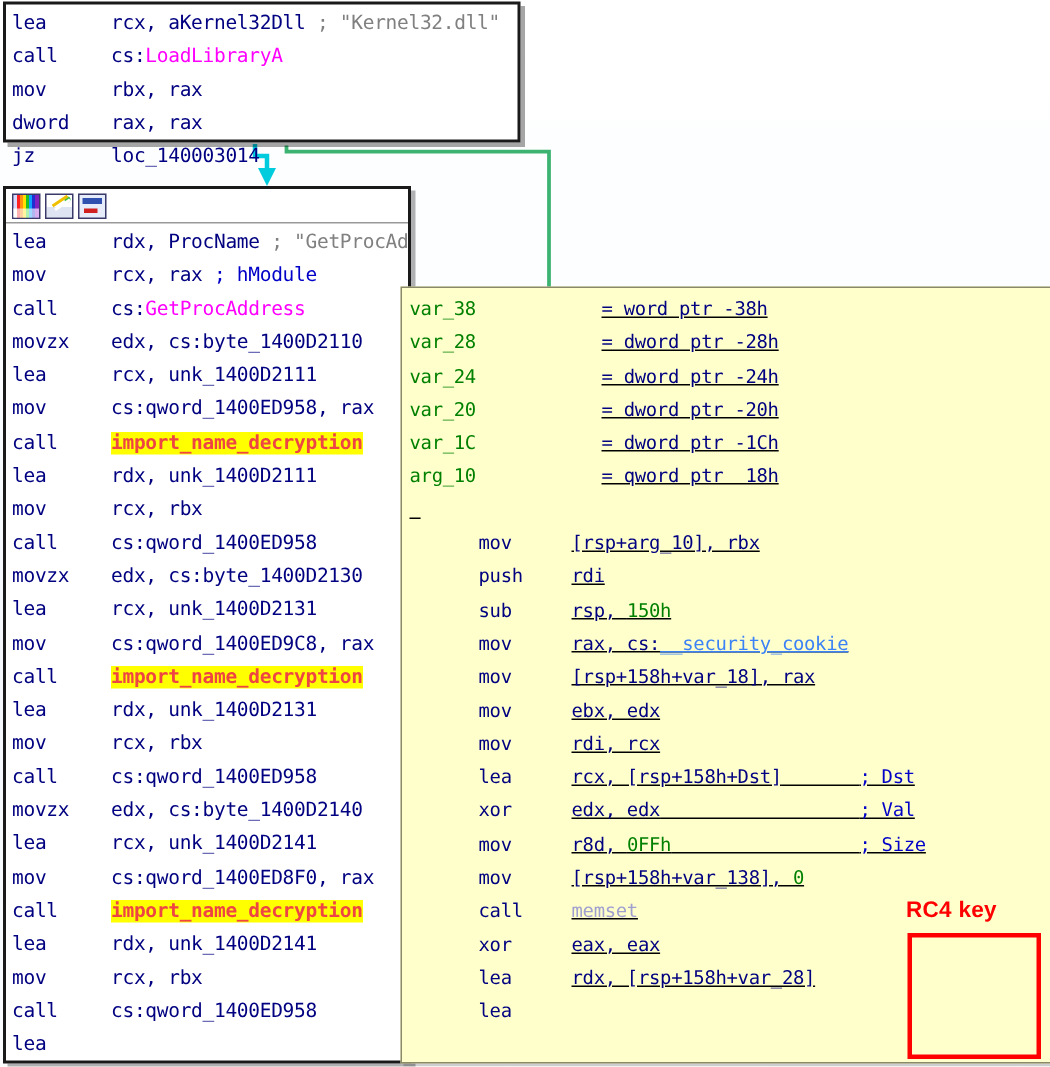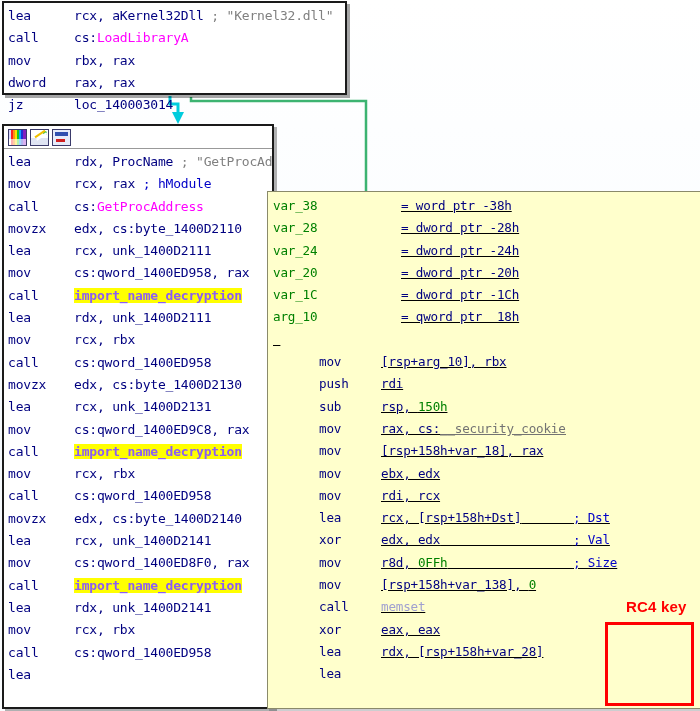--- a/index.html
+++ b/index.html
@@ -23,25 +23,25 @@
     height:22.3px;
     color:#000080;
     letter-spacing:-0.2px;
   }
   .mn{display:inline-block;color:#000080;}
   .op{color:#000080;}
   .api{color:#ff00ff;}
   .cmt{color:#808080;}
   .cmtb{color:#0000c8;}
   .num{color:#008000;}
-  .hl{background:#ffff00;color:#8b5cf6;font-weight:bold;text-align:center;}
+  .hl{background:#ffff00;color:#ef4444;font-weight:bold;text-align:center;}
   .lib{color:#a0a0d0;}
   .varname{color:#008000;}
   .dsym{color:#000080;}
-  .ulink{color:#737373;text-decoration:underline;}
+  .ulink{color:#3b82f6;text-decoration:underline;}
 
   
   #block1{
     position:absolute;left:2px;top:1px;width:345px;height:94px;
     background:#ffffff;
     border:2px solid #1a1a1a;
     box-shadow:3px 3px 0 rgba(0,0,0,0.35);
     box-sizing:border-box;
     padding:2px 0 0 4px;
   }
@@ -91,21 +91,20 @@
 
   
   svg.edges{position:absolute;left:0;top:0;width:700px;height:711px;pointer-events:none;}
 
   
   #rc4-label{
     position:absolute;left:604px;top:598px;
     color:#ff0000;font-weight:bold;font-size:15px;
     font-family:"Liberation Sans",sans-serif;
     letter-spacing:0.2px;
-    margin-left:22px;
   }
   #rc4-box{
     position:absolute;left:605px;top:622px;width:89px;height:84px;
     border:3px solid #ff0000;box-sizing:border-box;
     pointer-events:none;
   }
 </style>
 </head>
 <body>
 
@@ -142,20 +141,21 @@
       <span class="code-line"><span class="mn" style="width:66px">lea</span><span class="op">rcx, unk_1400D2111</span></span>
       <span class="code-line"><span class="mn" style="width:66px">mov</span><span class="op">cs:qword_1400ED958, rax</span></span>
       <span class="code-line"><span class="mn" style="width:66px">call</span><span class="hl">import_name_decryption</span></span>
       <span class="code-line"><span class="mn" style="width:66px">lea</span><span class="op">rdx, unk_1400D2111</span></span>
       <span class="code-line"><span class="mn" style="width:66px">mov</span><span class="op">rcx, rbx</span></span>
       <span class="code-line"><span class="mn" style="width:66px">call</span><span class="op">cs:qword_1400ED958</span></span>
       <span class="code-line"><span class="mn" style="width:66px">movzx</span><span class="op">edx, cs:byte_1400D2130</span></span>
       <span class="code-line"><span class="mn" style="width:66px">lea</span><span class="op">rcx, unk_1400D2131</span></span>
       <span class="code-line"><span class="mn" style="width:66px">mov</span><span class="op">cs:qword_1400ED9C8, rax</span></span>
       <span class="code-line"><span class="mn" style="width:66px">call</span><span class="hl">import_name_decryption</span></span>
+      <span class="code-line"><span class="mn" style="width:66px">lea</span><span class="op">rdx, unk_1400D2131</span></span>
       <span class="code-line"><span class="mn" style="width:66px">mov</span><span class="op">rcx, rbx</span></span>
       <span class="code-line"><span class="mn" style="width:66px">call</span><span class="op">cs:qword_1400ED958</span></span>
       <span class="code-line"><span class="mn" style="width:66px">movzx</span><span class="op">edx, cs:byte_1400D2140</span></span>
       <span class="code-line"><span class="mn" style="width:66px">lea</span><span class="op">rcx, unk_1400D2141</span></span>
       <span class="code-line"><span class="mn" style="width:66px">mov</span><span class="op">cs:qword_1400ED8F0, rax</span></span>
       <span class="code-line"><span class="mn" style="width:66px">call</span><span class="hl">import_name_decryption</span></span>
       <span class="code-line"><span class="mn" style="width:66px">lea</span><span class="op">rdx, unk_1400D2141</span></span>
       <span class="code-line"><span class="mn" style="width:66px">mov</span><span class="op">rcx, rbx</span></span>
       <span class="code-line"><span class="mn" style="width:66px">call</span><span class="op">cs:qword_1400ED958</span></span>
       <span class="code-line"><span class="mn" style="width:66px">lea</span></span>

